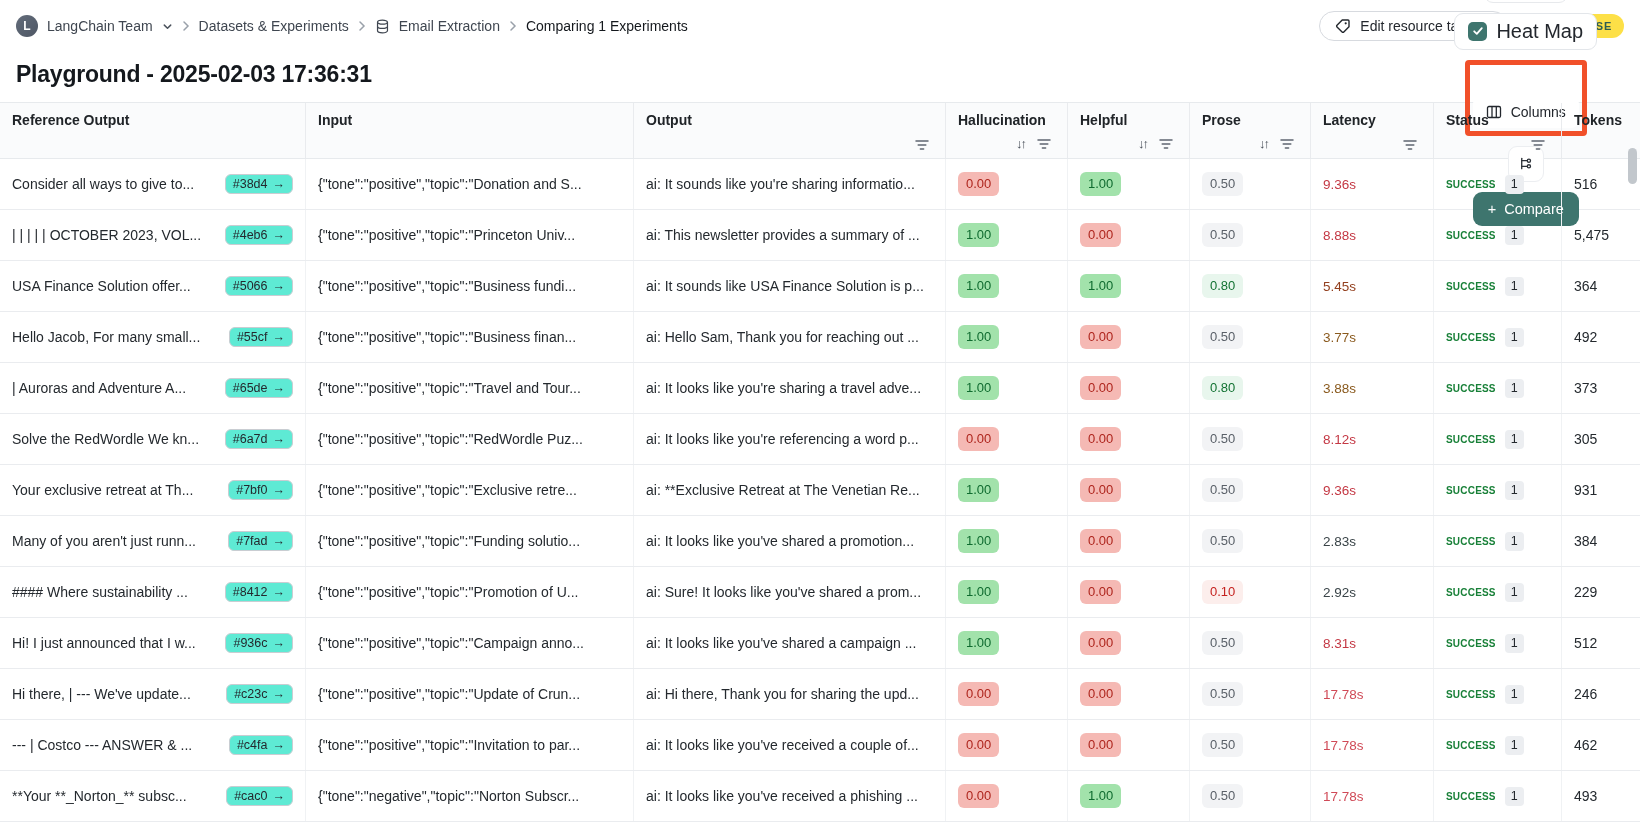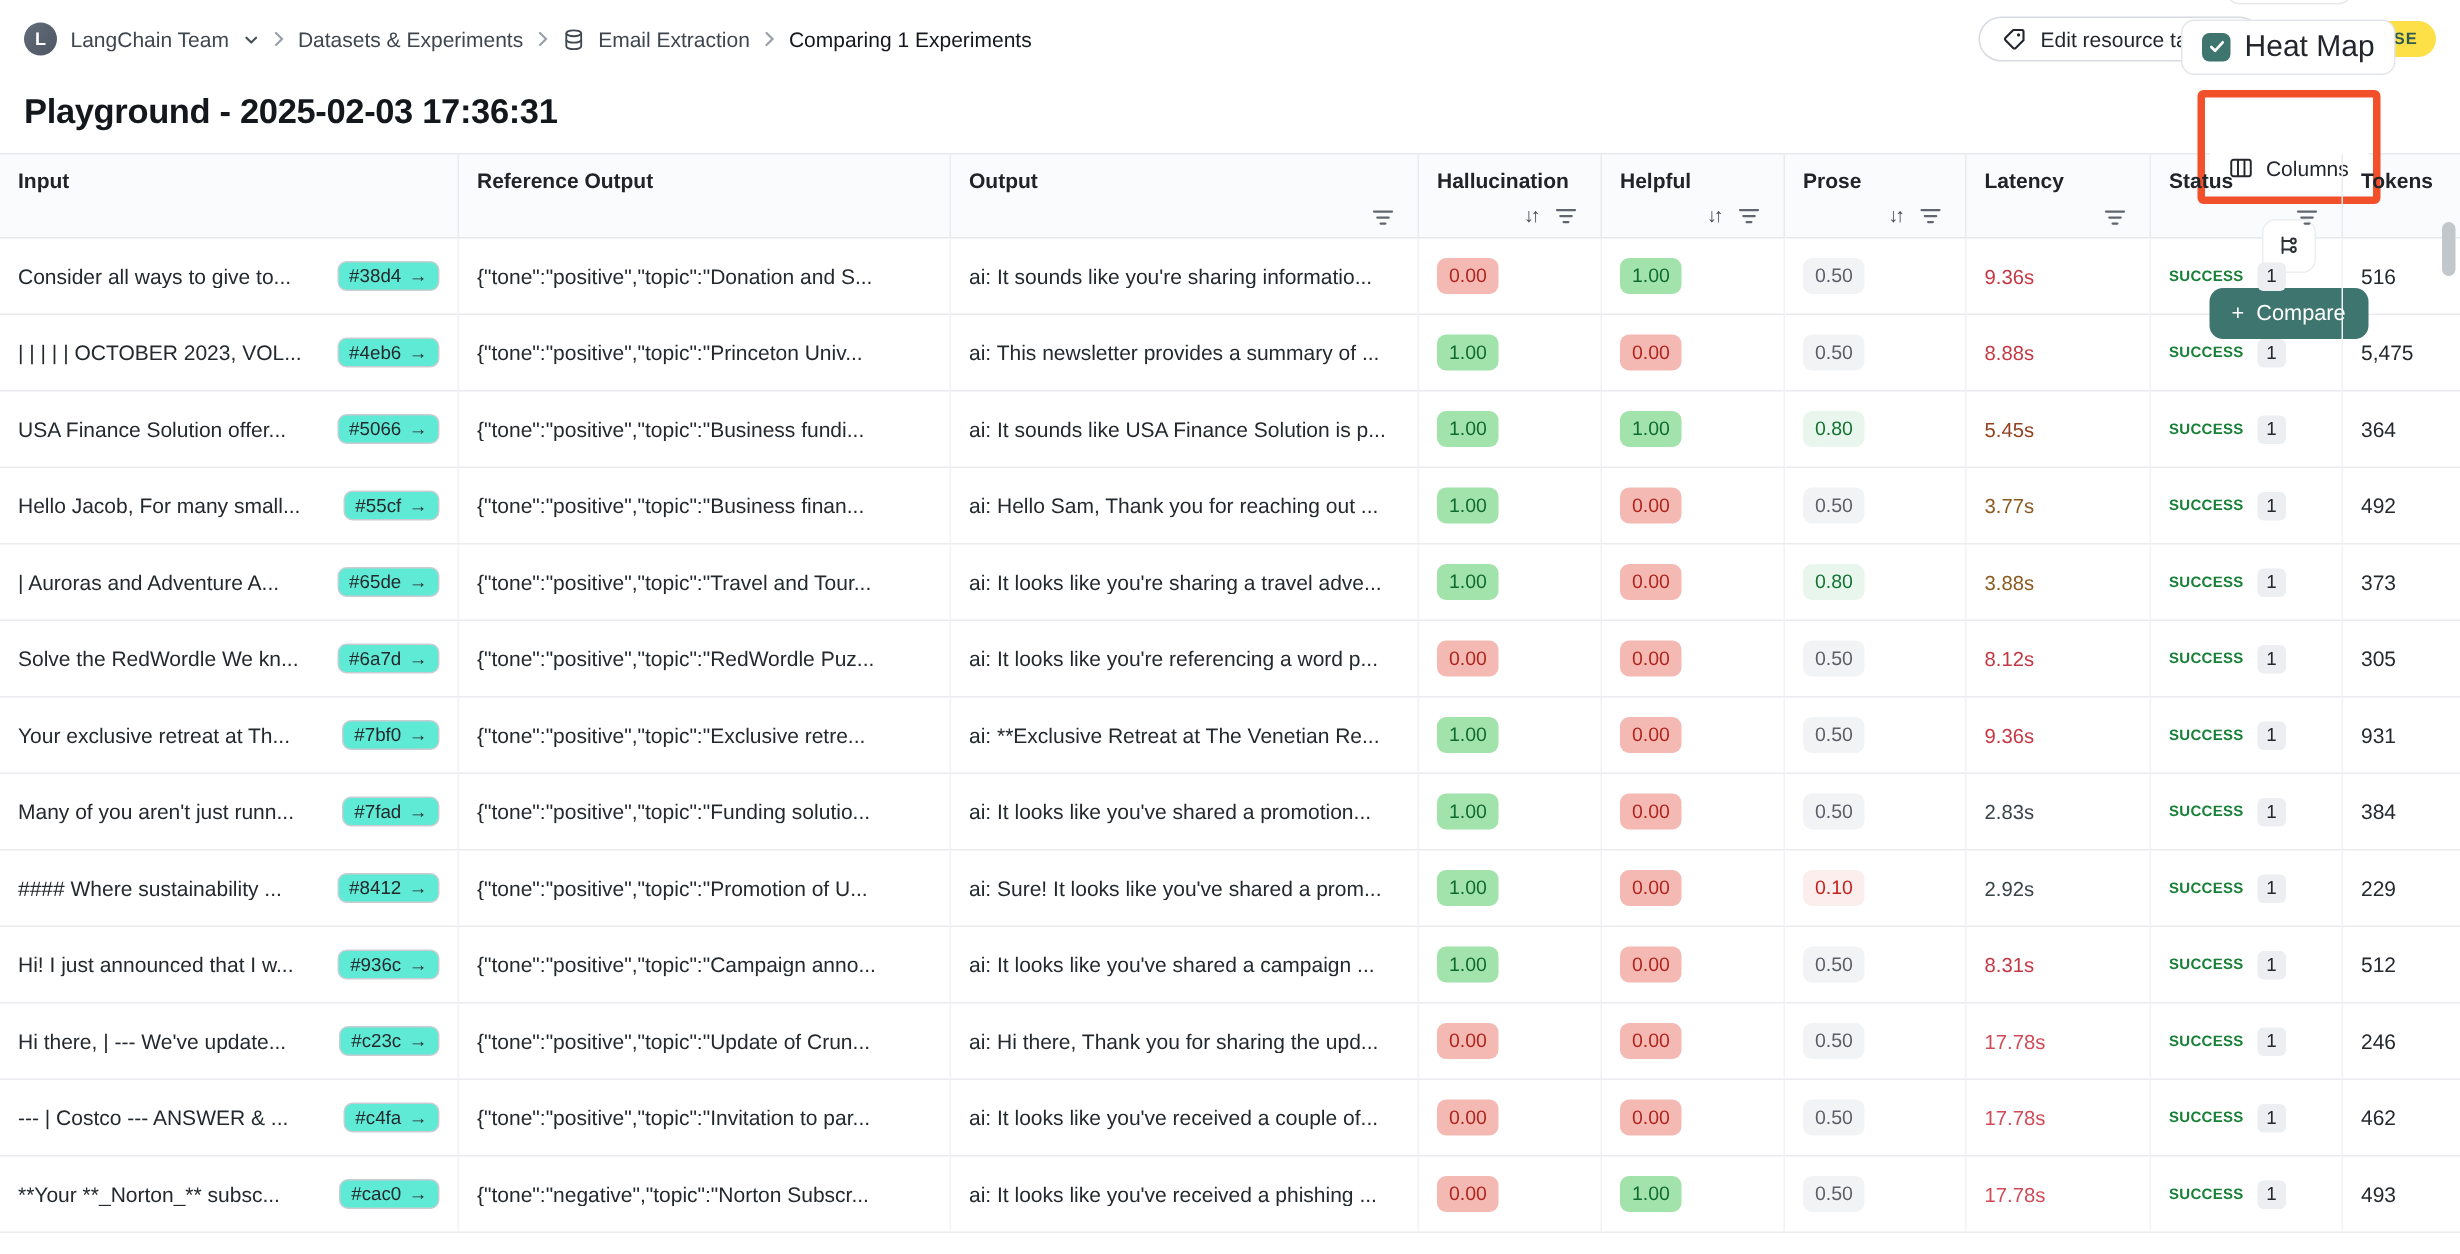--- a/index.html
+++ b/index.html
@@ -171,24 +171,24 @@
     <button class="compare-btn">
       <span>+</span>
       <span>Compare</span>
     </button>
   </div>
 </div>
 
 <div>
   <div class="thead grid" id="thead">
       <div class="th">
+        <div class="th-label">Reference Output</div>
+      </div>
+      <div class="th">
         <div class="th-label">Input</div>
-      </div>
-      <div class="th">
-        <div class="th-label">Reference Output</div>
       </div>
       <div class="th">
         <div class="th-label">Output</div>
         <div class="th-icons">
           <span class="ico">
             <svg width="14" height="12" viewBox="0 0 14 12" stroke="#5f6670" stroke-width="1.5" stroke-linecap="round" fill="none">
               <line x1="1" y1="2" x2="13" y2="2"></line>
               <line x1="3.2" y1="6" x2="10.8" y2="6"></line>
               <line x1="5.4" y1="10" x2="8.6" y2="10"></line>
             </svg>

